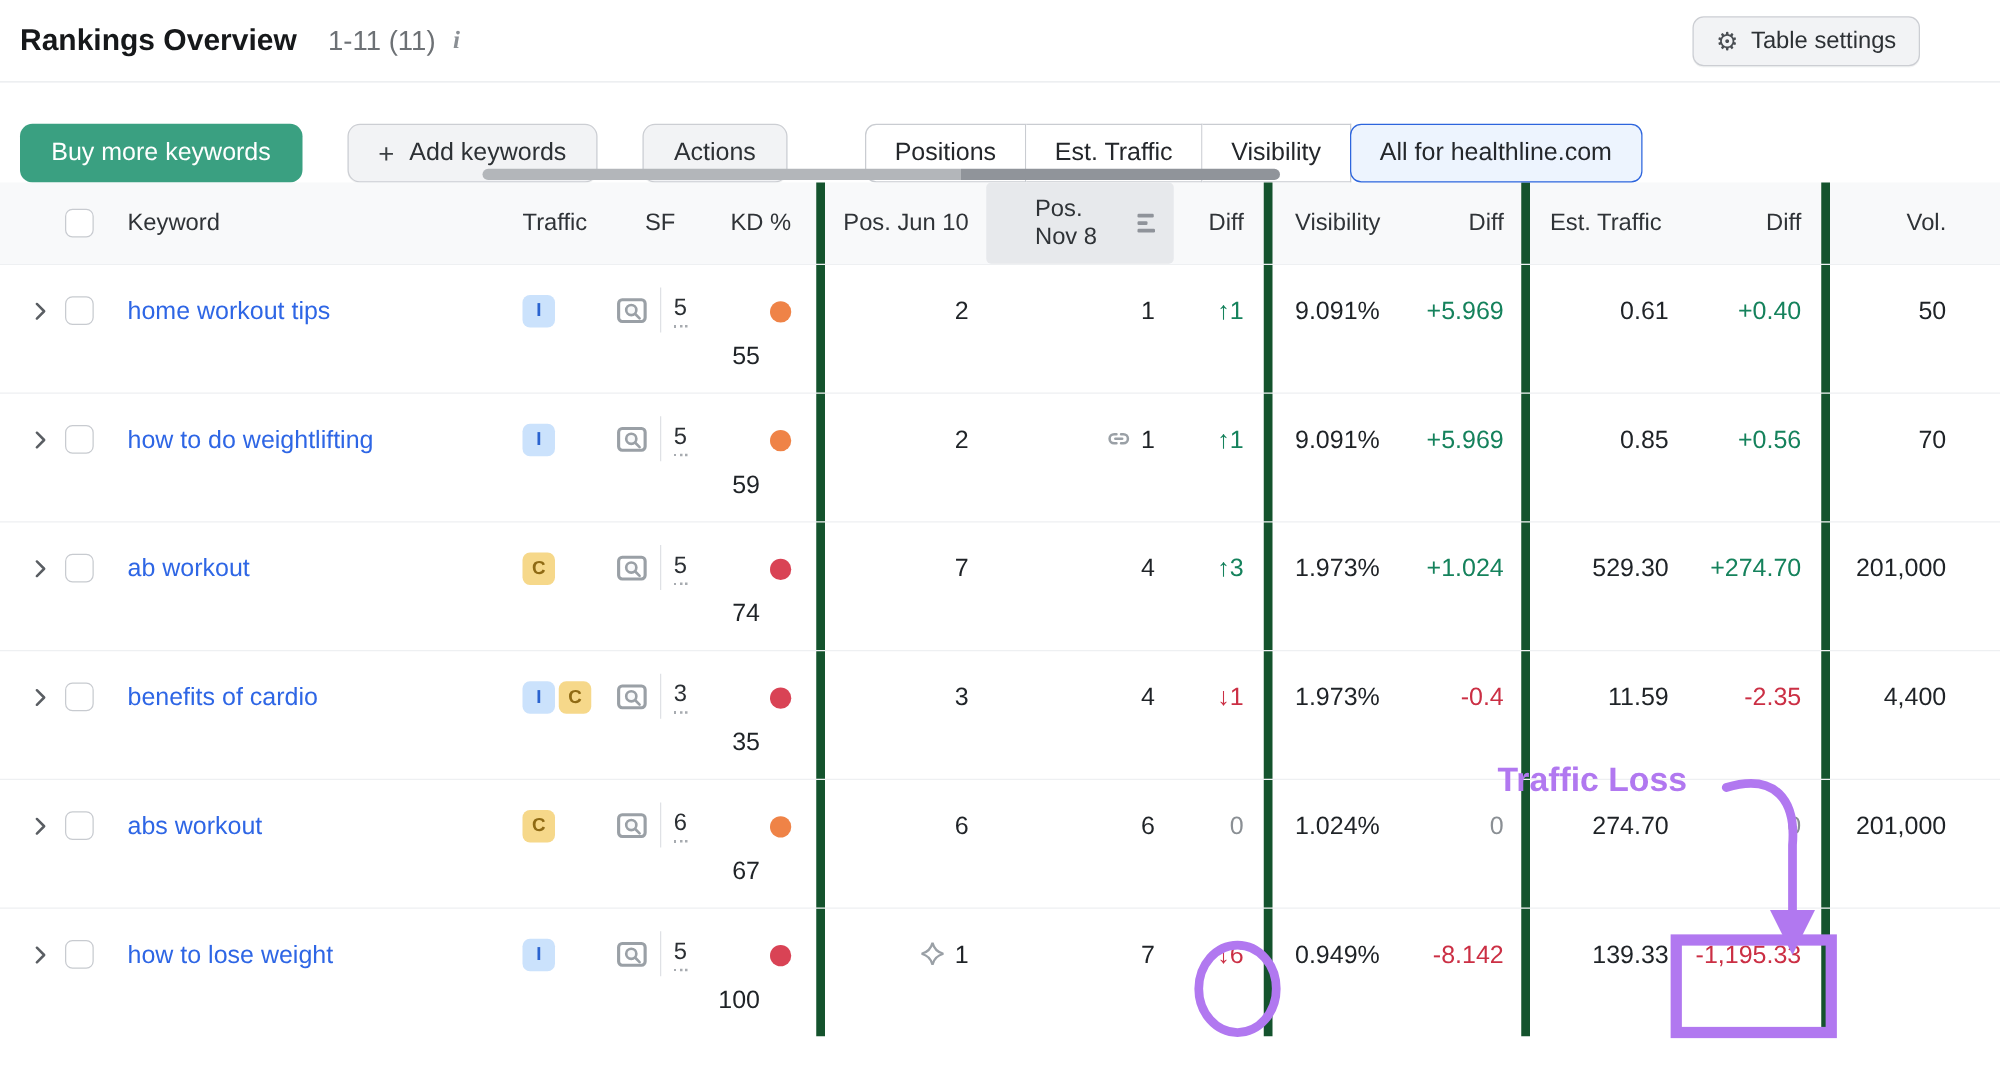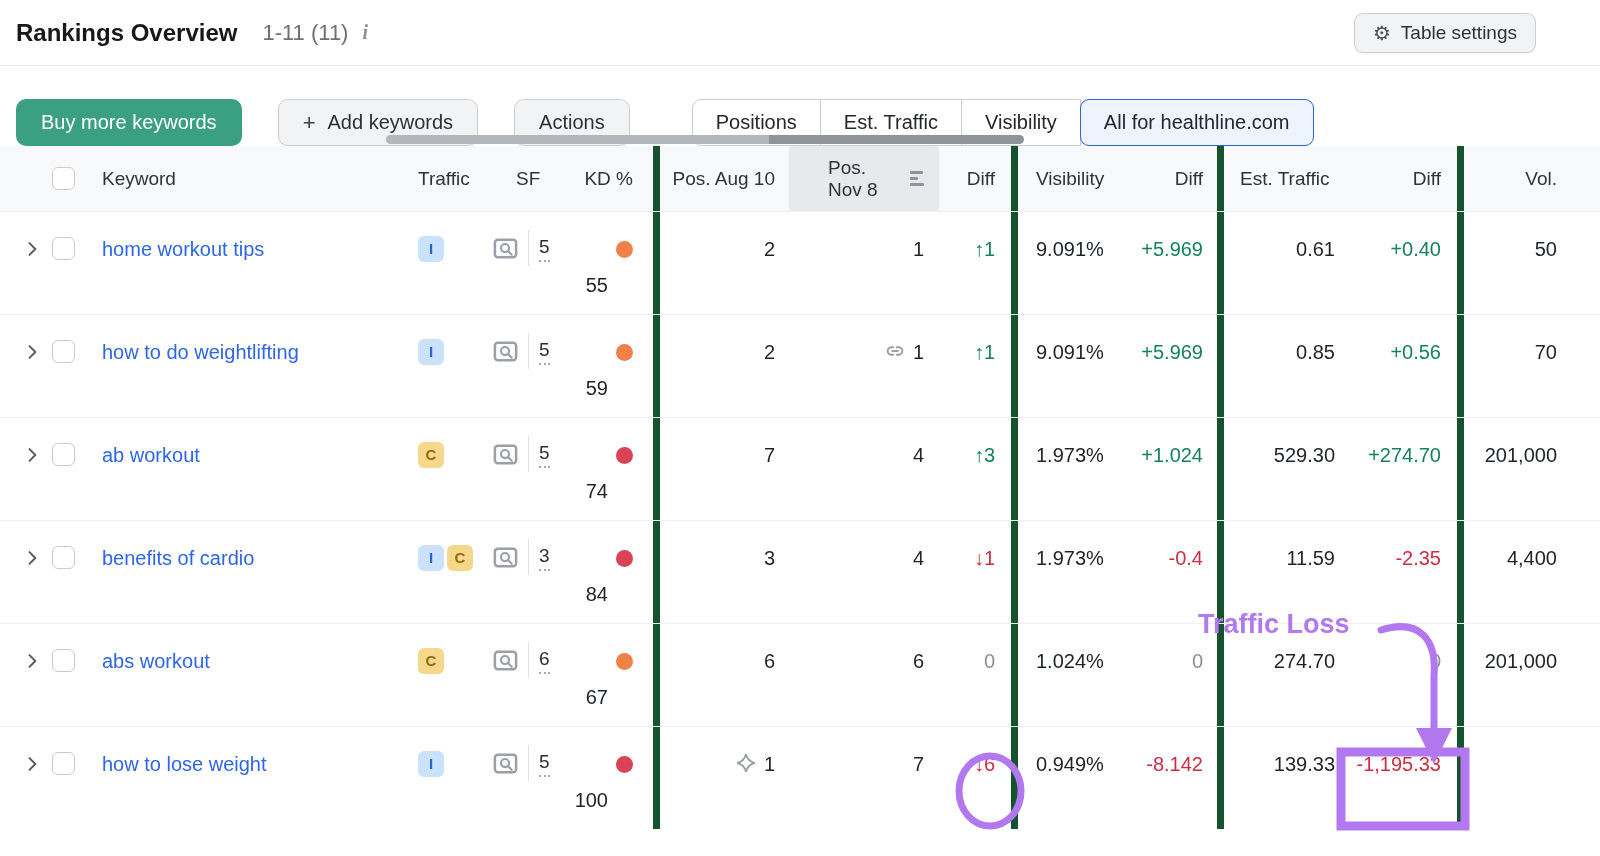--- a/index.html
+++ b/index.html
@@ -113,21 +113,21 @@
 
 <div class="grid thead">
   <div class="cell c-expand"></div>
   <div class="cell c-check">
       <span class="cbx"></span>
     </div>
   <div class="cell c-kw">Keyword</div>
   <div class="cell c-intent">Traffic</div>
   <div class="cell c-sf" style="padding-left:26px;">SF</div>
   <div class="cell c-kd bR">KD %</div>
-  <div class="cell c-pos1">Pos. Aug 10</div>
+  <div class="cell c-pos1">Pos. Jun 10</div>
   <div class="cell c-pos2">
     <span>Pos. Nov 8</span>
     <span class="sorticon">
         <i></i>
         <i></i>
         <i></i>
       </span>
   </div>
   <div class="cell c-diff bR">Diff</div>
   <div class="cell c-vis">Visibility</div>
@@ -322,21 +322,21 @@
       <div class="cell c-sf">
         <svg class="serpico" viewBox="0 0 28 28" width="27" height="27" style="margin-top:1px;">
           <rect x="3" y="5" width="22" height="18" rx="3" fill="none" stroke="#9aa0a6" stroke-width="2.6"></rect>
           <circle cx="13.5" cy="13.5" r="4.2" fill="#f8f9fa" stroke="#9aa0a6" stroke-width="2.2"></circle>
           <line x1="16.8" y1="16.8" x2="20.4" y2="20.4" stroke="#9aa0a6" stroke-width="2.2" stroke-linecap="round"></line>
         </svg>
         <span class="sfdiv"></span>
         <span class="sfnum">3</span>
       </div>
       <div class="cell c-kd bR">
-        <span class="kdnum">84</span>
+        <span class="kdnum">35</span>
         <span class="dot dot-red"></span>
       </div>
       <div class="cell c-pos1">
         <span>3</span>
       </div>
       <div class="cell c-pos2">
         <span>4</span>
       </div>
       <div class="cell c-diff bR">
         <span class="tone-down">↓1</span>

